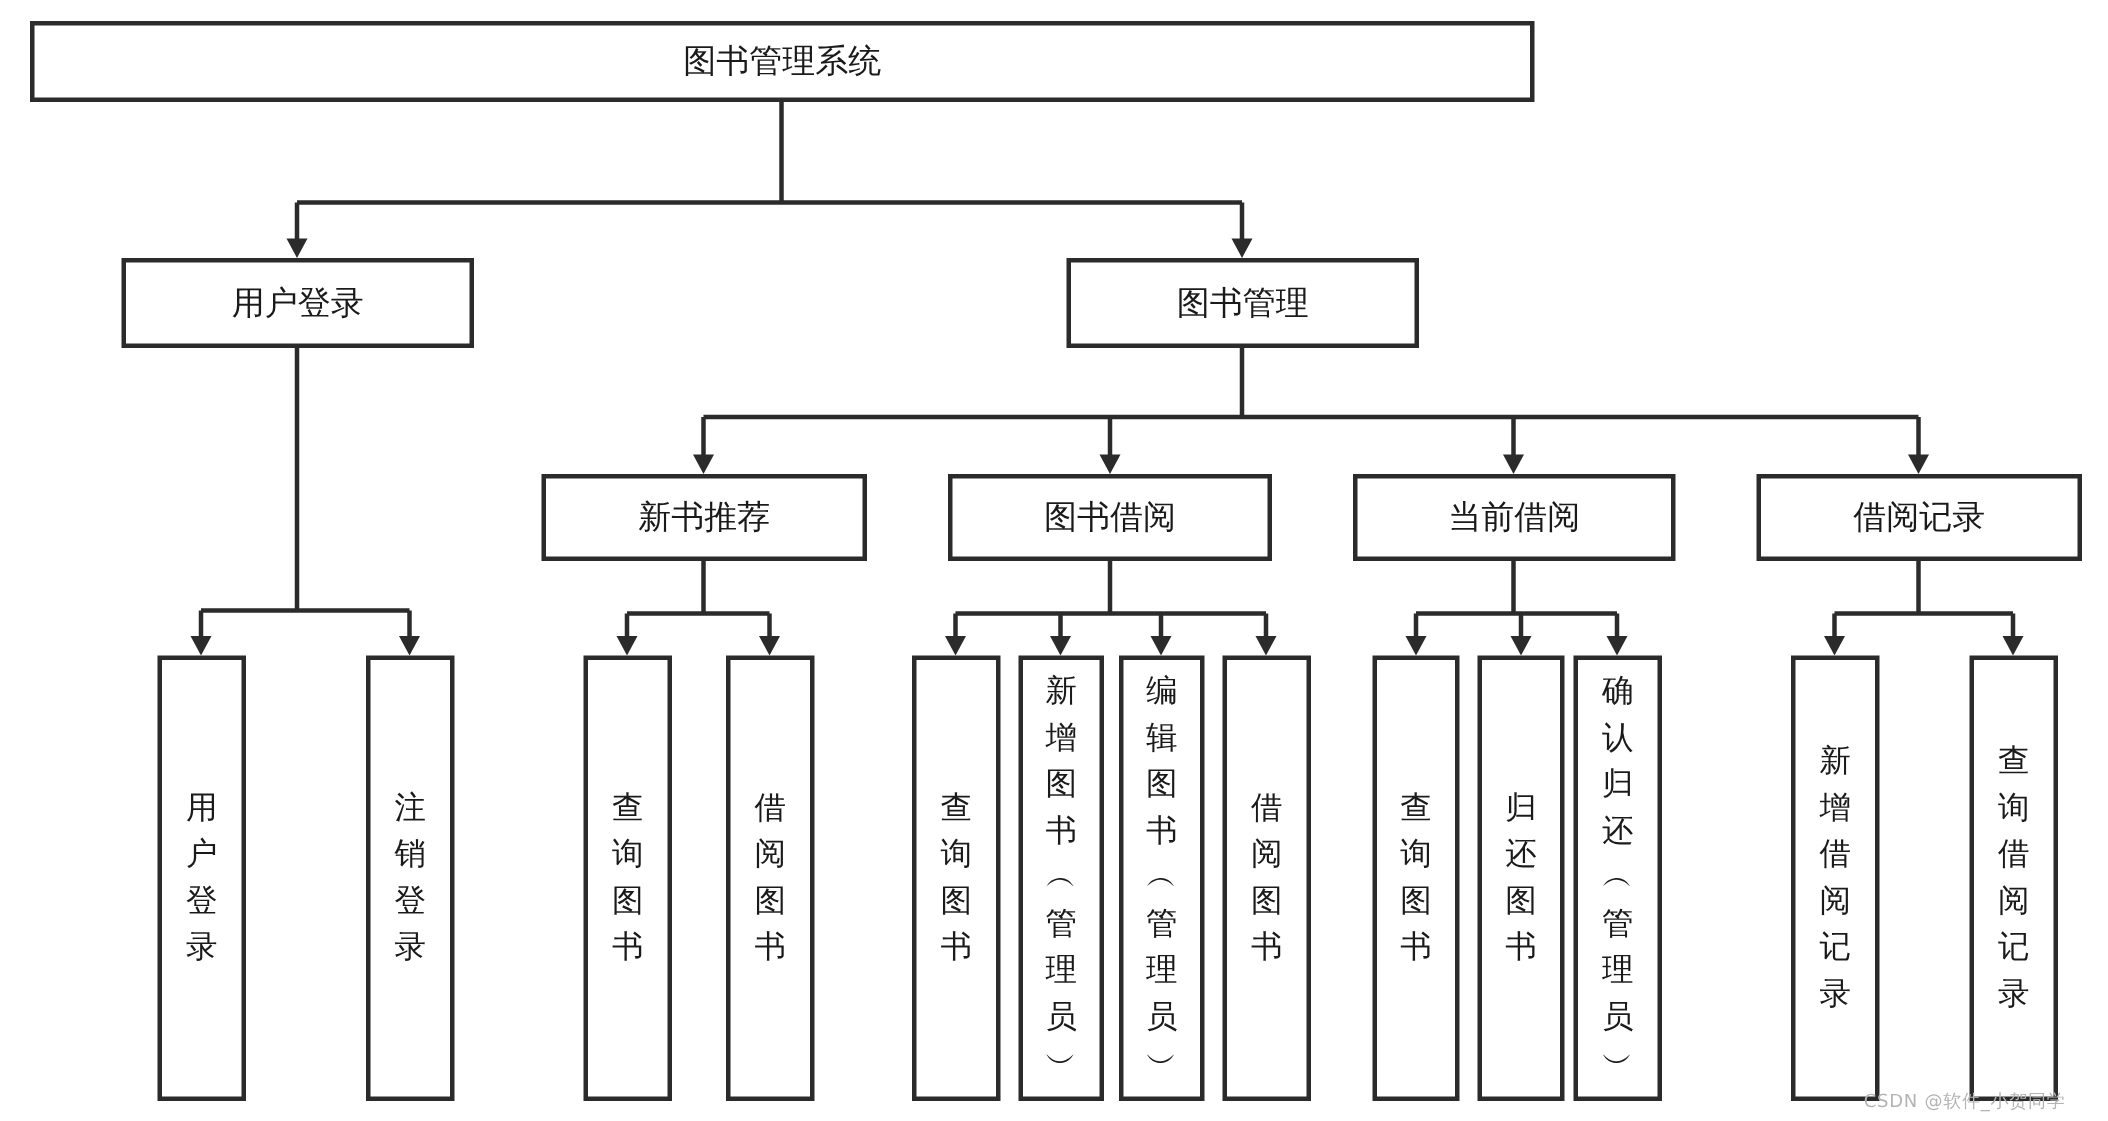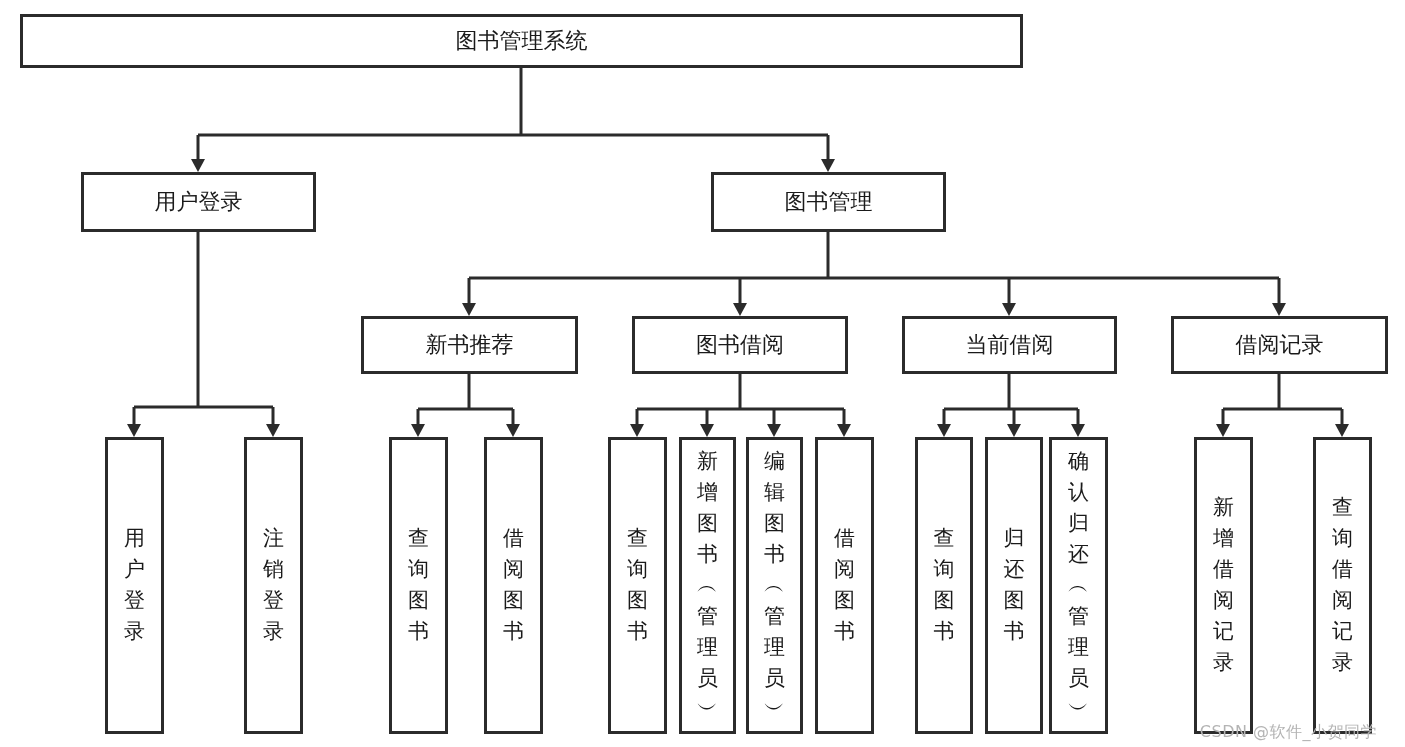--- a/index.html
+++ b/index.html
@@ -55,21 +55,21 @@
   }
   .arrow-head {
     fill: #2b2b2b;
     stroke: none;
   }
   .watermark-text {
     position: absolute;
     right: 8px;
     bottom: 4px;
     font-family: "DejaVu Sans", "Liberation Sans", sans-serif;
-    font-size: 16px;
+    font-size: 12px;
     color: #b4b4b4;
     white-space: nowrap;
     pointer-events: none;
     letter-spacing: 0.5px;
     margin-left: 40px;
   }
 </style>
 </head>
 <body>
 

